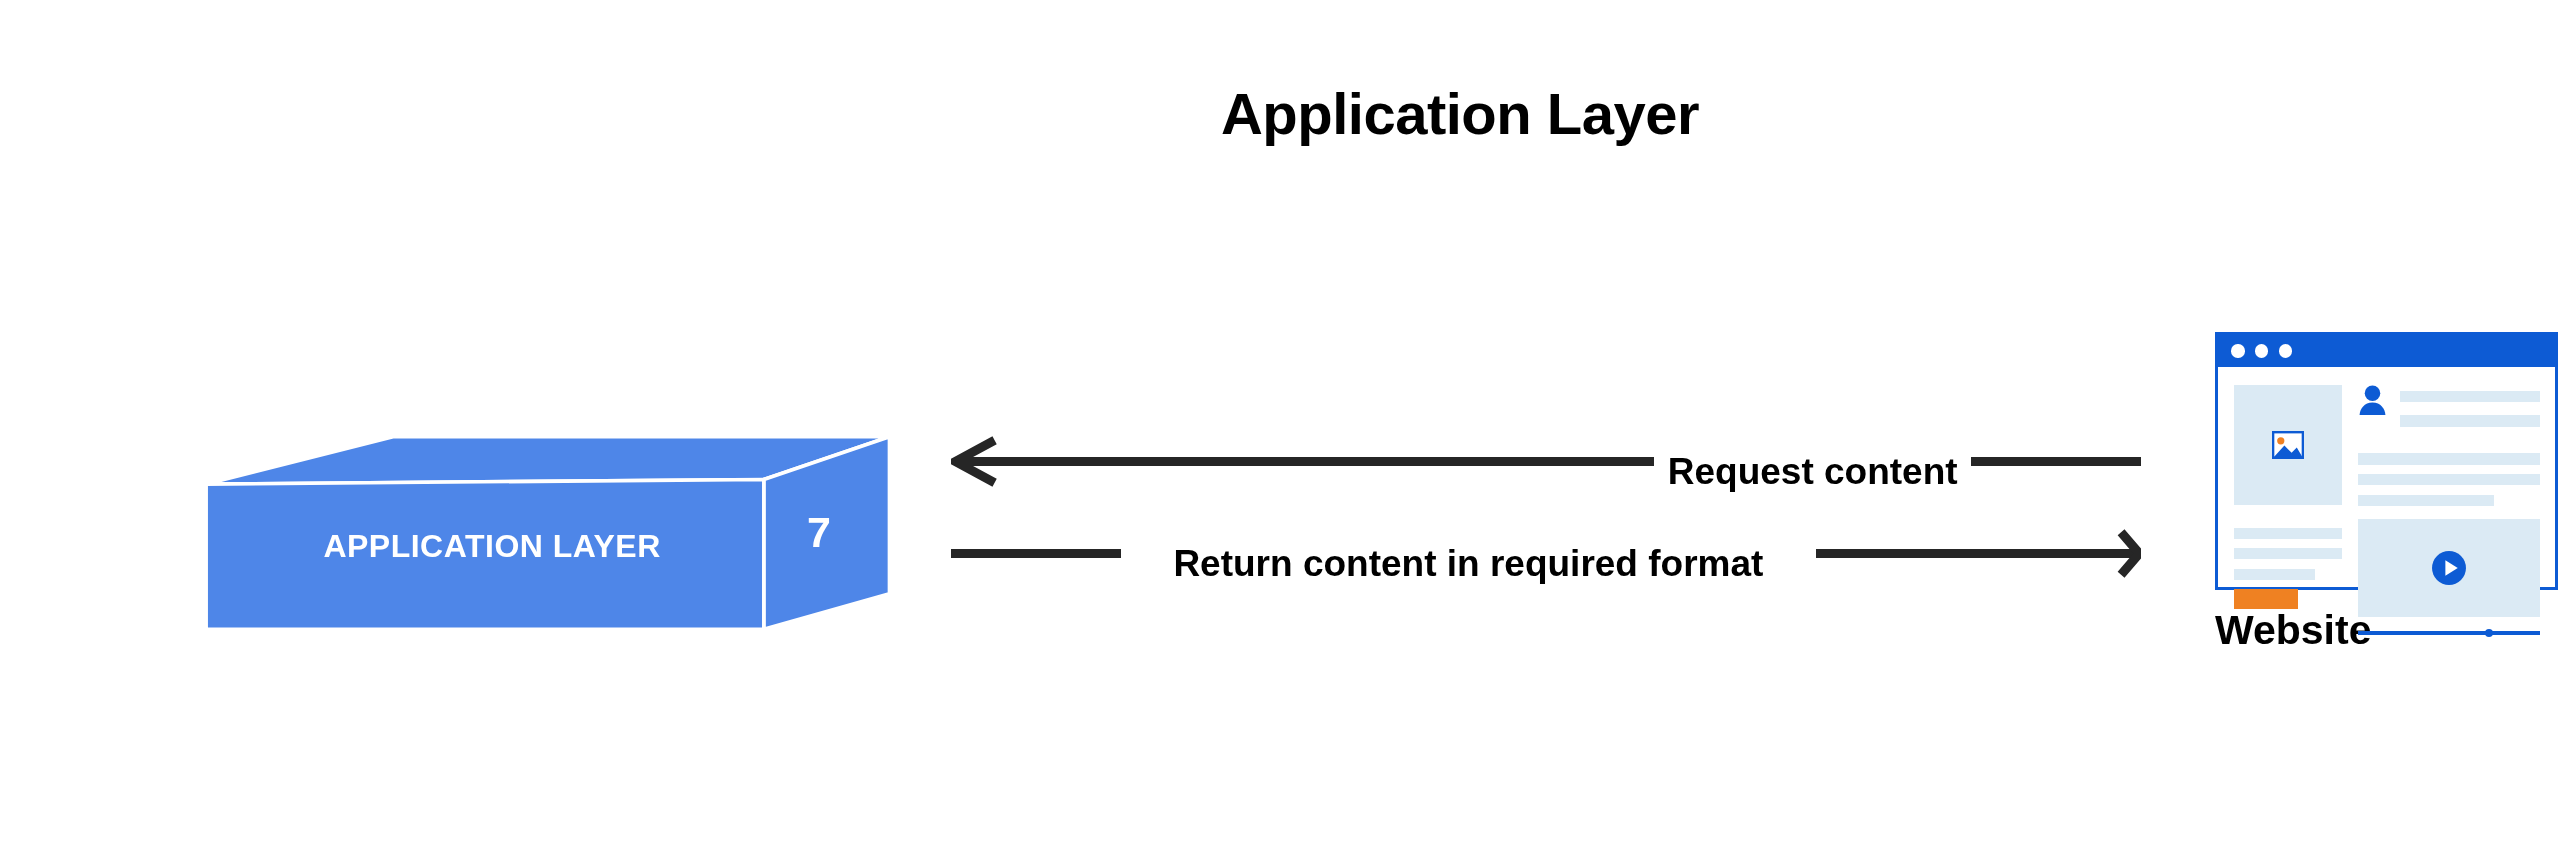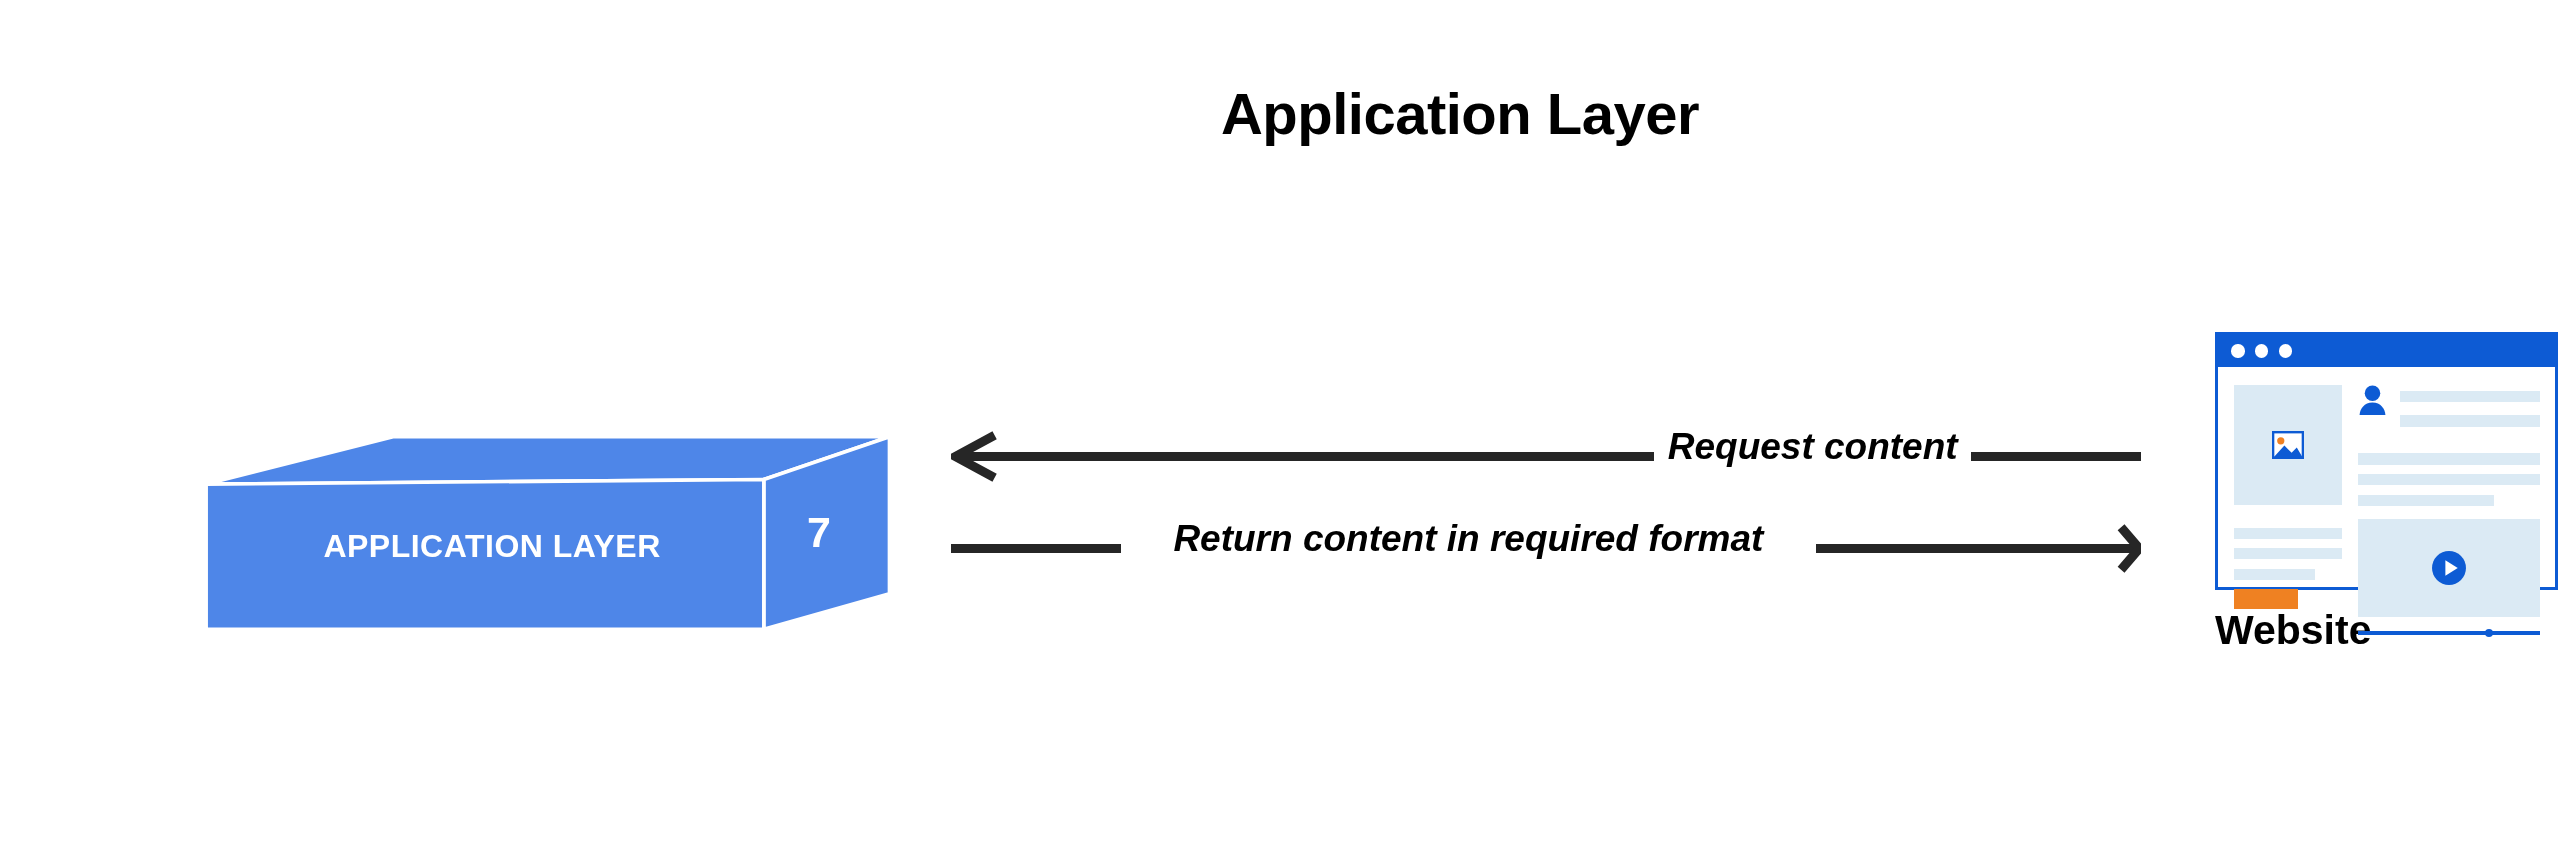--- a/index.html
+++ b/index.html
@@ -66,22 +66,21 @@
     pointer-events: none;
   }
 
   
   .flow-row {
     position: absolute;
     left: 951px;
     width: 1190px;
     height: 62px;
     display: flex;
-    align-items: flex-start;
-    font-style: italic;
+    align-items: flex-end;
   }
   #flow-request { top: 428px; }
   #flow-return  { top: 520px; gap: 39px; }
 
   .flow-label {
     font-size: 37px;
     font-weight: bold;
     color: #000000;
     white-space: nowrap;
     padding: 0 13.4px;

